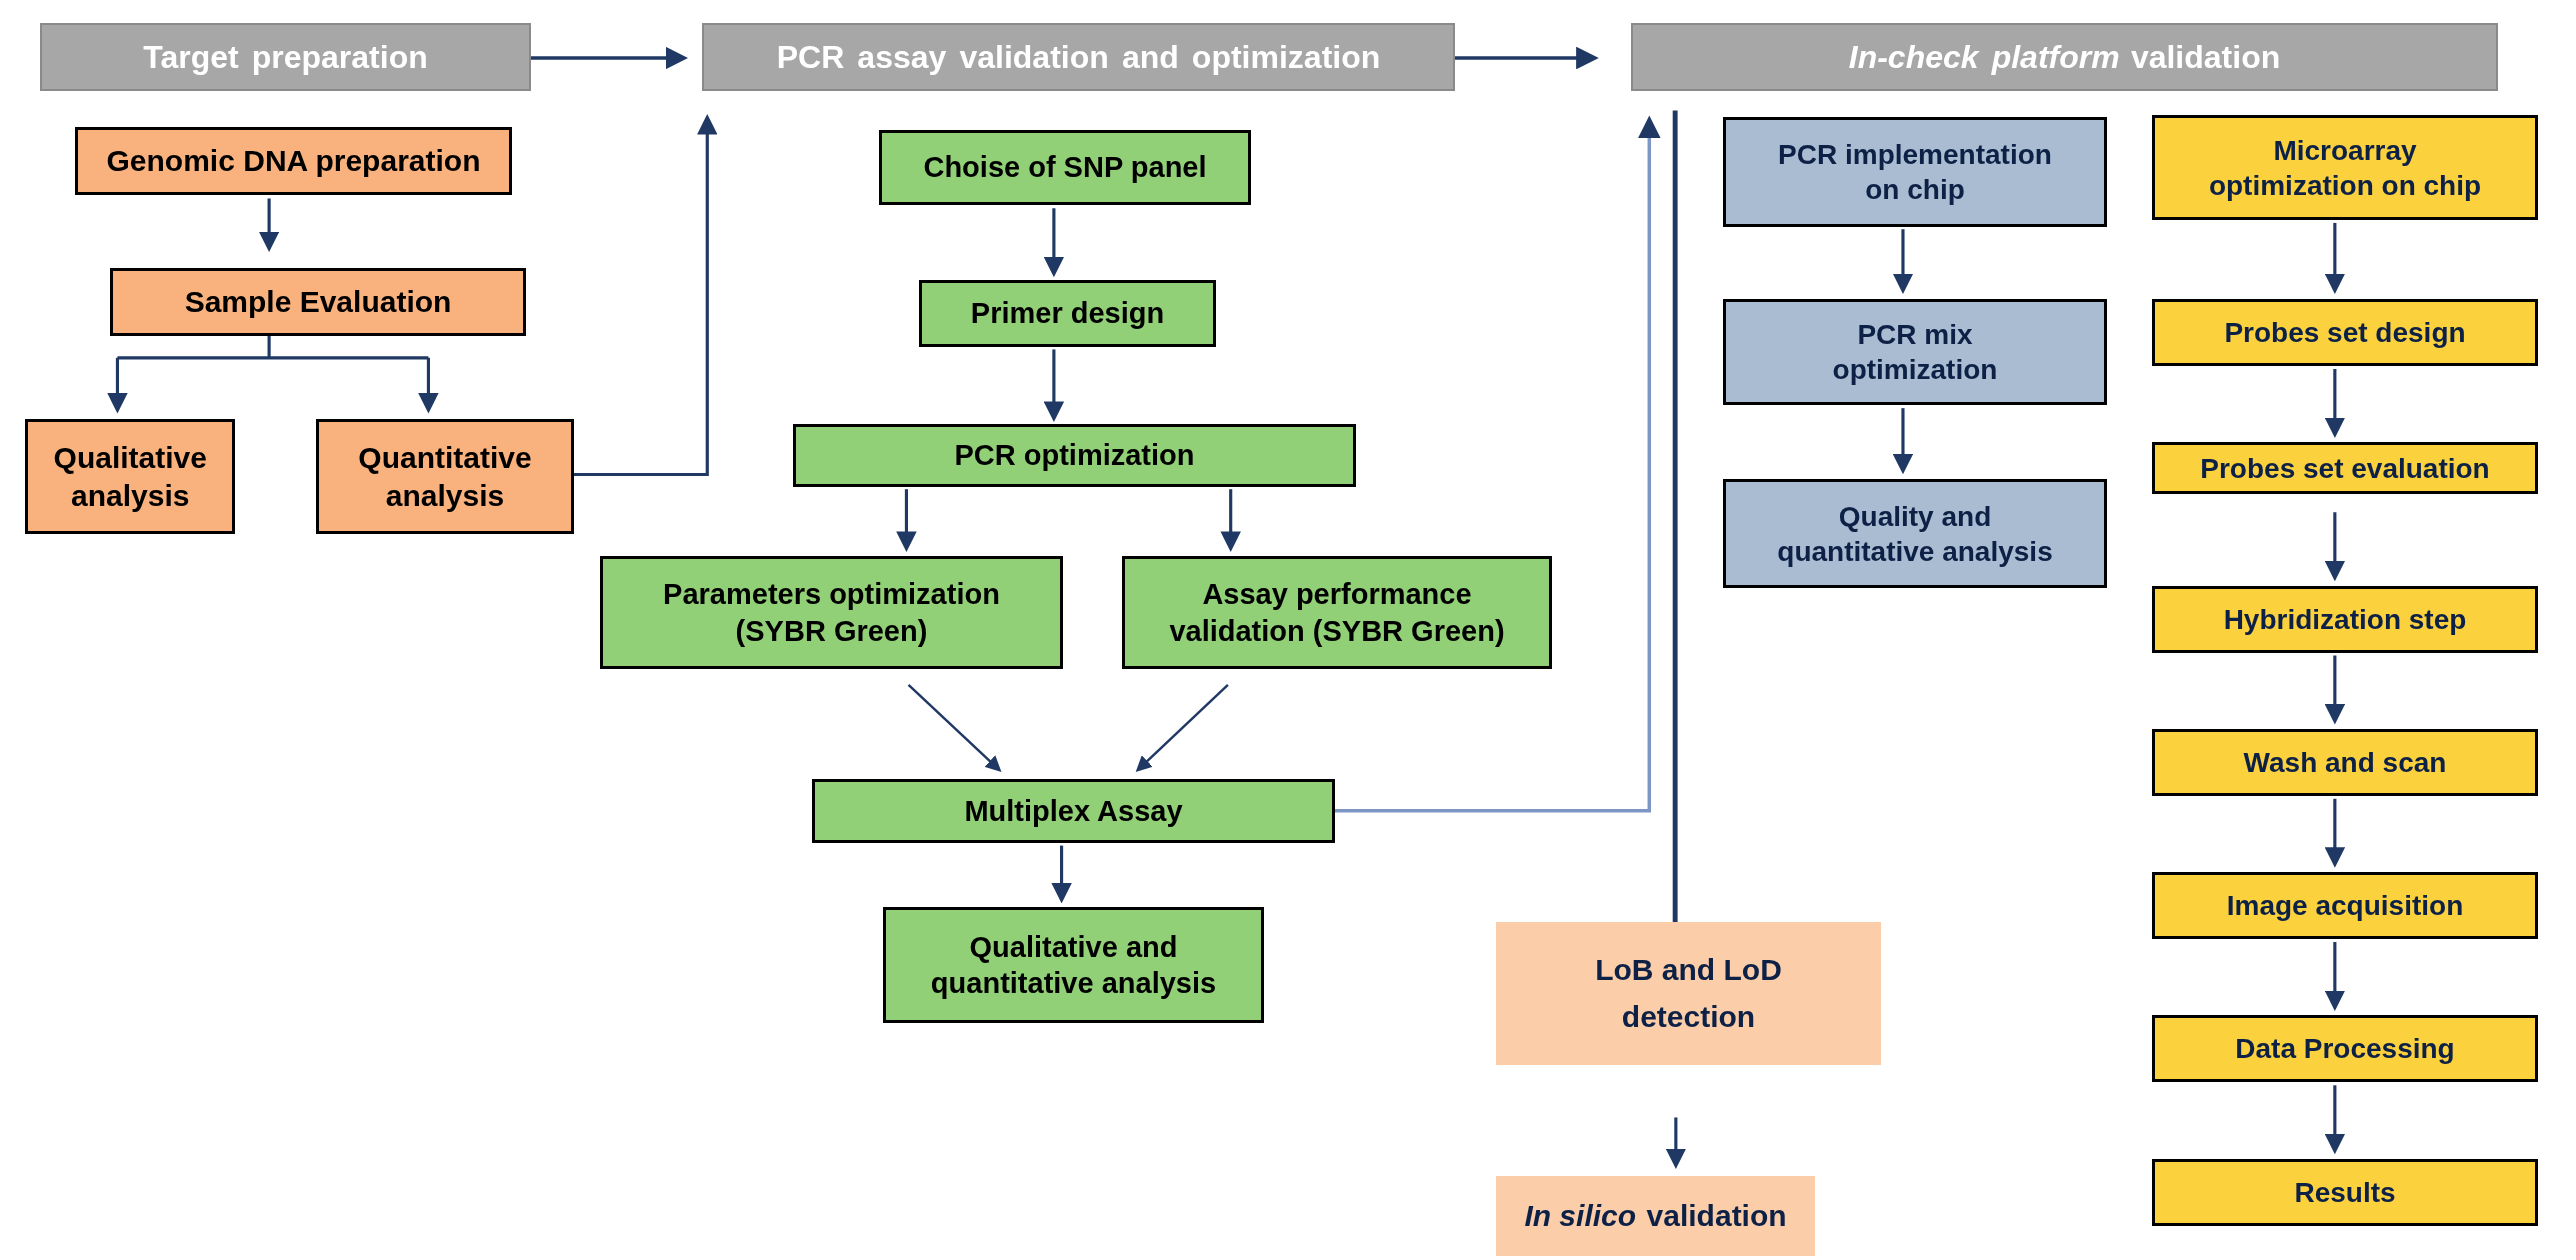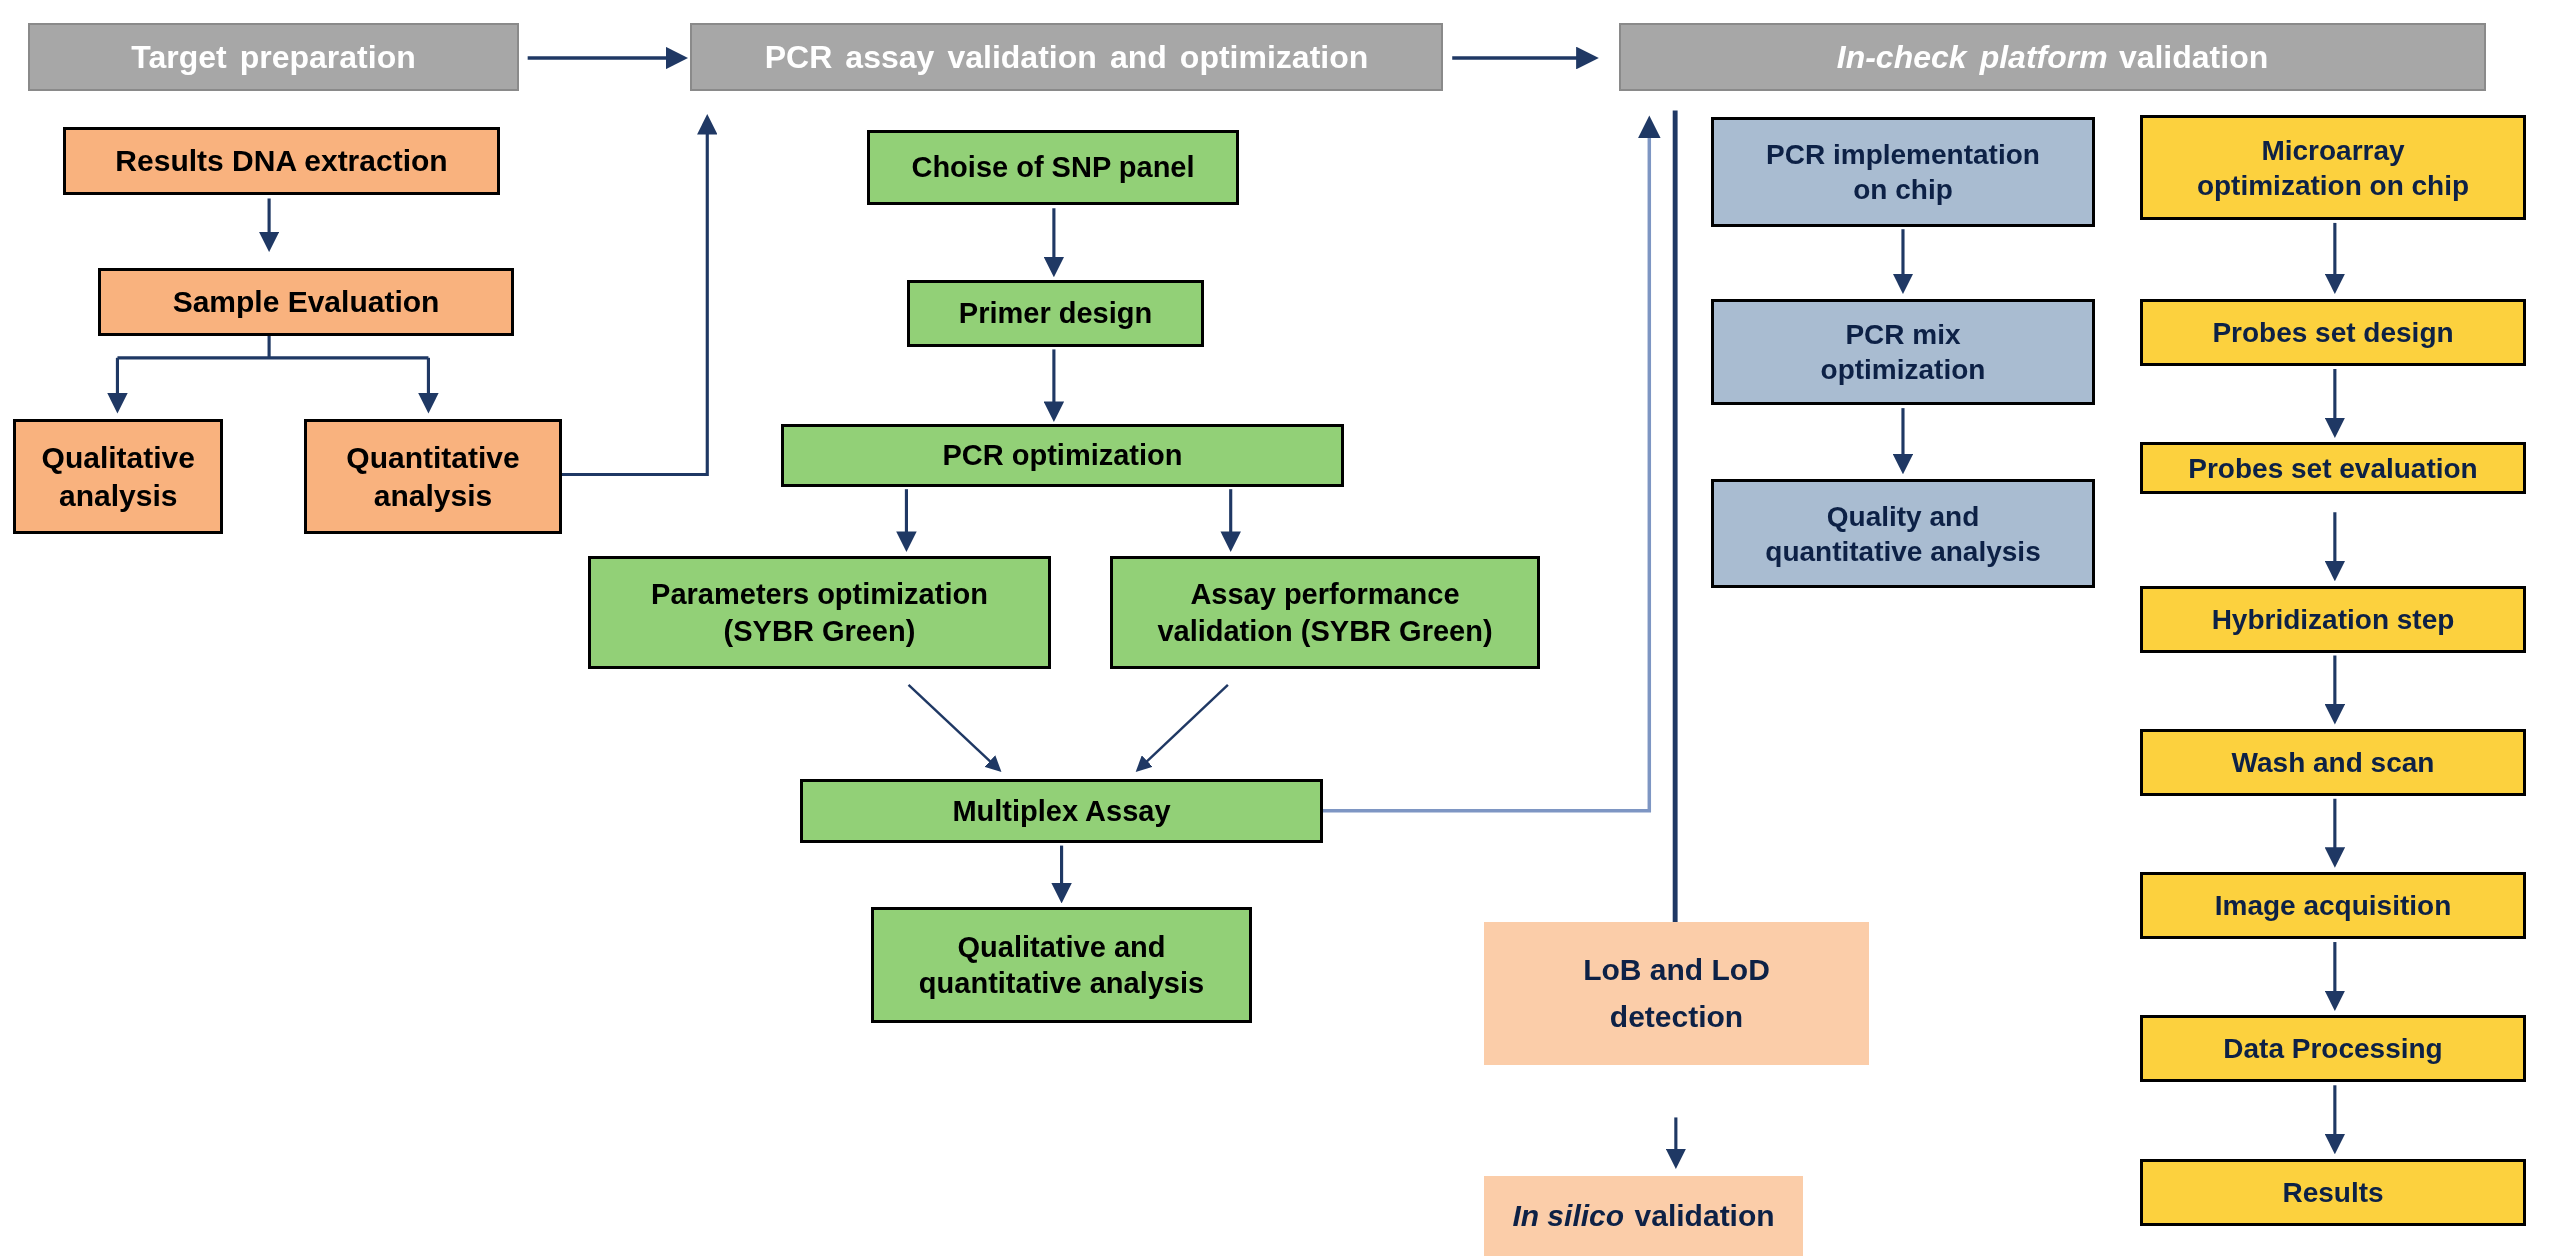--- a/index.html
+++ b/index.html
@@ -11,21 +11,21 @@
   svg.wires{position:absolute;left:0;top:0;width:2576px;height:1260px;}
   .arrow{stroke:var(--arrow_navy,#1f3864);fill:none;stroke-width:4.5px;}
   .arrow.thick{stroke-width:7px;}
   .arrow.mid{stroke-width:5px;}
   .arrow.thin{stroke-width:3.5px;}
   .arrow-steel{stroke:var(--arrow_steel,#7e96c3);fill:none;stroke-width:5px;}
   .mk{fill:var(--arrow_navy,#1f3864);}
   .box{
     position:absolute;display:flex;align-items:center;justify-content:center;
     text-align:center;font-weight:700;white-space:pre-line;line-height:1.25;
-    box-sizing:border-box;padding:0 5.6px;
+    box-sizing:border-box;padding:0 5.6px;margin-left:12px;
   }
   .header{
     background:var(--header_fill,#a7a7a7);
     border:2.8px solid var(--header_border,#8a8a8a);
     color:var(--header_text,#ffffff);
     font-size:32px;word-spacing:4.2px;
   }
   .orange{background:var(--orange_fill,#f9b27e);border:3.5px solid var(--box_border,#000);color:var(--black_text,#000);font-size:30px;}
   .green{background:var(--green_fill,#92d077);border:3.5px solid var(--box_border,#000);color:var(--black_text,#000);font-size:29px;}
   .slate{background:var(--slate_fill,#a9bcd1);border:3.5px solid var(--box_border,#000);color:var(--dark_text,#0d2146);font-size:28px;}
@@ -76,21 +76,21 @@
     <line class="arrow" x1="3341" y1="938" x2="3341" y2="1028" marker-end="url(#mh)"></line>
     <line class="arrow" x1="3341" y1="1143" x2="3341" y2="1233" marker-end="url(#mh)"></line>
     <line class="arrow" x1="3341" y1="1348" x2="3341" y2="1438" marker-end="url(#mh)"></line>
     <line class="arrow" x1="3341" y1="1553" x2="3341" y2="1643" marker-end="url(#mh)"></line>
   </svg>
 
   <div class="box header" style="left:28px;top:23px;width:491px;height:68px">Target preparation</div>
   <div class="box header" style="left:690px;top:23px;width:753px;height:68px">PCR assay validation and optimization</div>
   <div class="box header" style="left:1619px;top:23px;width:867px;height:68px"><span><em>In-check platform</em><span class="gap">validation</span></span></div>
 
-  <div class="box orange" style="left:63px;top:127px;width:437px;height:68px">Results DNA extraction</div>
+  <div class="box orange" style="left:63px;top:127px;width:437px;height:68px">Genomic DNA preparation</div>
   <div class="box orange" style="left:98px;top:268px;width:416px;height:68px">Sample Evaluation</div>
   <div class="box orange" style="left:13.3px;top:419px;width:210px;height:115px">Qualitative
 analysis</div>
   <div class="box orange" style="left:304px;top:419px;width:258px;height:115px">Quantitative
 analysis</div>
 
   <div class="box green" style="left:867px;top:130px;width:372px;height:75px">Choise of SNP panel</div>
   <div class="box green" style="left:907px;top:280px;width:297px;height:67px">Primer design</div>
   <div class="box green" style="left:781px;top:424px;width:563px;height:63px">PCR optimization</div>
   <div class="box green" style="left:588px;top:556px;width:463px;height:113px">Parameters optimization

